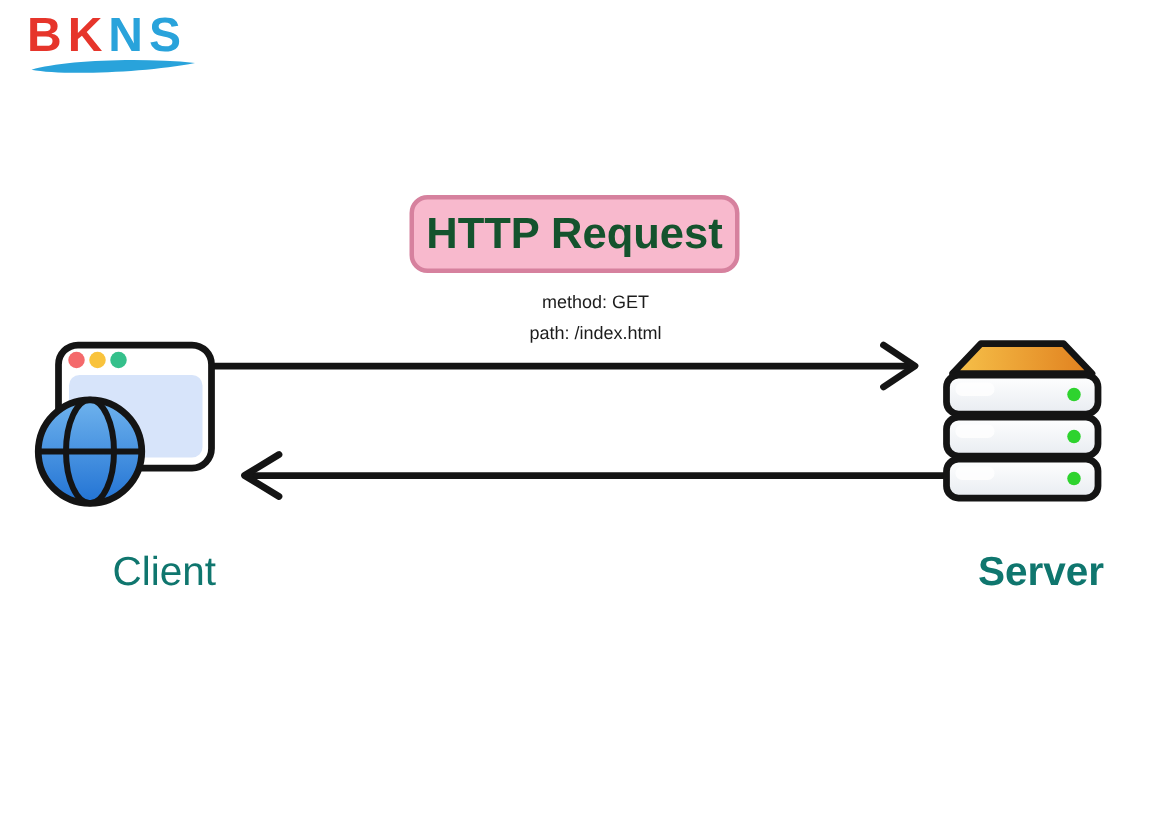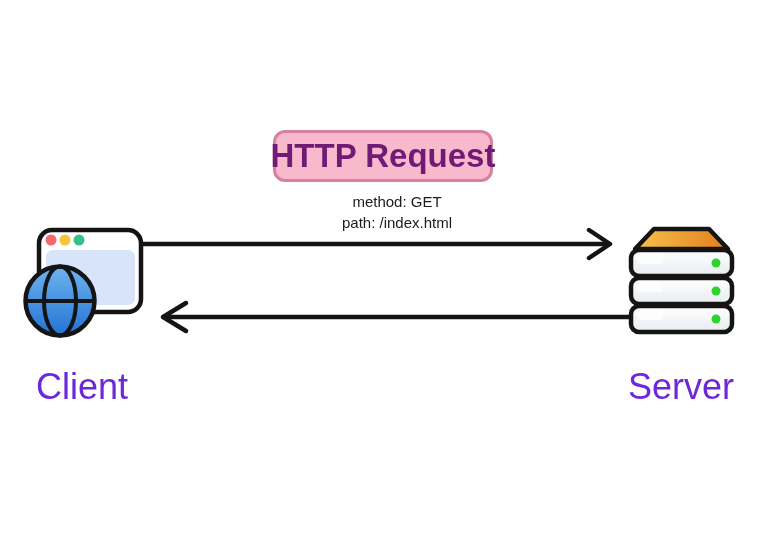--- a/index.html
+++ b/index.html
@@ -41,66 +41,72 @@
   
   .pill {
     position: absolute;
     box-sizing: border-box;
     display: flex;
     align-items: center;
     justify-content: center;
     background: #f8b9cd;
     border: 3px solid #d6819e;
     border-radius: 12px;
-    font-size: 33px;
+    font-size: 29px;
     font-weight: 700;
-    color: #701a75;
+    color: #14532d;
     white-space: nowrap;
   }
   .pill-request  { left: 273px; top: 130px; width: 220px; height: 52px; }
   .pill-response { left: 260px; top: 338px; width: 247px; height: 54px; }
 
   
   .meta {
     position: absolute;
     text-align: center;
-    font-size: 15px;
+    font-size: 12px;
     line-height: 21px;
     color: #1c1c1c;
   }
   .meta-request  { left: 247px; top: 191px; width: 300px; }
   .meta-response { left: 234px; top: 403px; width: 300px; }
 
   
   .arrows {
     position: absolute;
     left: 0;
     top: 0;
   }
 
   
   .node { position: absolute; }
   .node-client { left: 20px;  top: 226px; }
   .node-server { left: 626px; top: 226px; }
   .node-label {
     position: absolute;
-    text-align: center;
-    font-size: 36px;
+    text-align: right;
+    font-size: 27px;
     font-weight: 500;
-    color: #6d28d9;
+    color: #0f766e;
     white-space: nowrap;
   }
   .label-client { left: 20px;  top: 366px; width: 124px; }
-  .label-server { left: 626px; top: 366px; width: 110px; }
+  .label-server { left: 626px; top: 366px; width: 110px; font-weight: bold; }
 </style>
 </head>
 <body>
 
 <div class="canvas">
 
+  <div class="logo">
+    <div class="logo-text"><span class="logo-red">BK</span><span class="logo-blue">NS</span></div>
+    <svg class="logo-swoosh" width="114" height="12" viewBox="0 0 114 12">
+      <path d="M2 7.5 C 22 1.5, 72 -1, 111 3 C 78 9.5, 22 11.5, 2 7.5 Z" fill="#29a3db"></path>
+    </svg>
+  </div>
 
   <svg class="arrows" width="768" height="547" viewBox="0 0 768 547">
     <g stroke="#141414" stroke-width="4.5" fill="none" stroke-linecap="round" stroke-linejoin="round">
       <path d="M143 244 L 606 244"></path>
       <path d="M589 230 L 610 244 L 589 258"></path>
     </g>
     <g stroke="#141414" stroke-width="4.5" fill="none" stroke-linecap="round" stroke-linejoin="round">
       <path d="M631 317 L 166 317"></path>
       <path d="M186 303 L 163 317 L 186 331"></path>
     </g>

